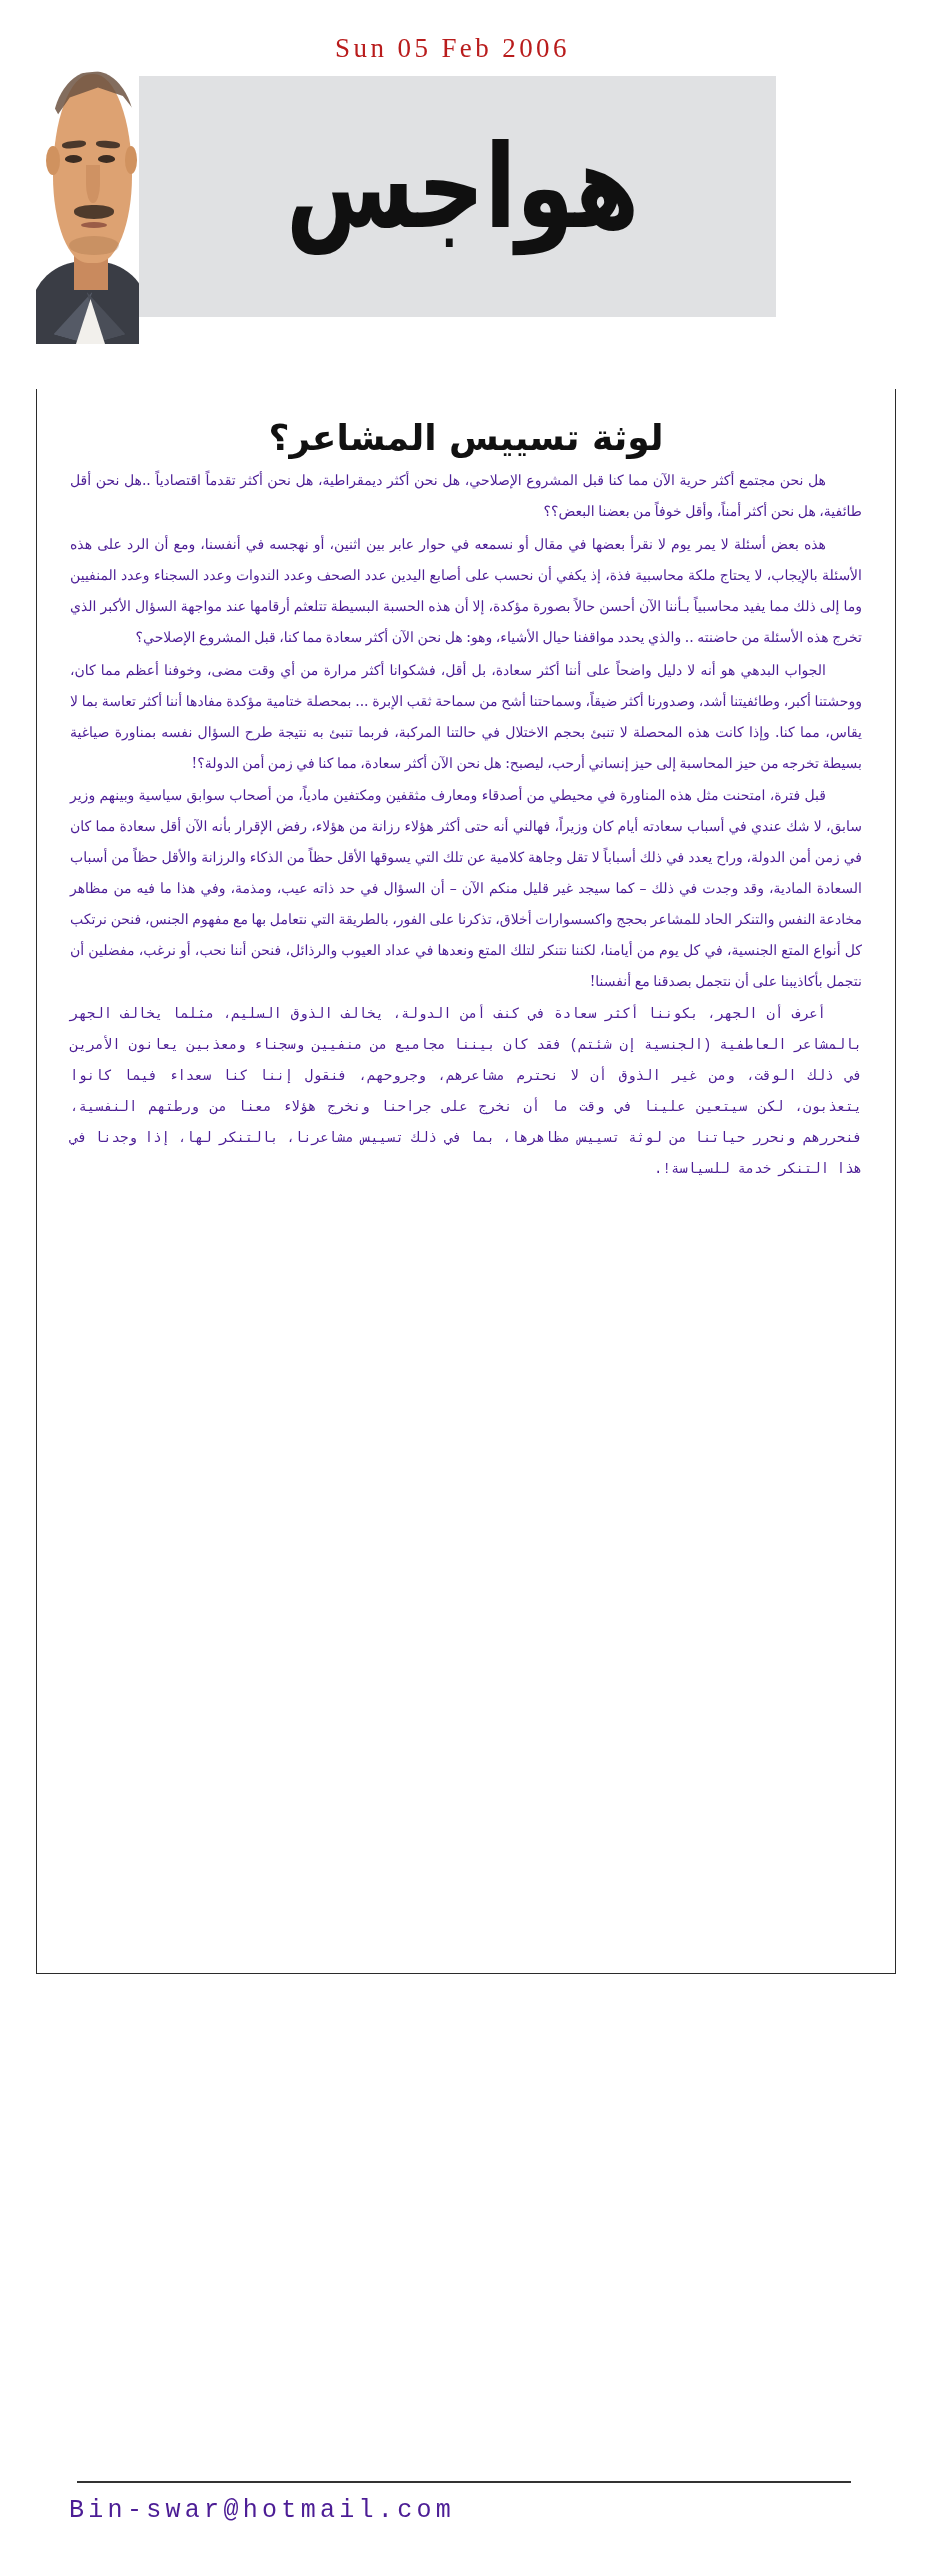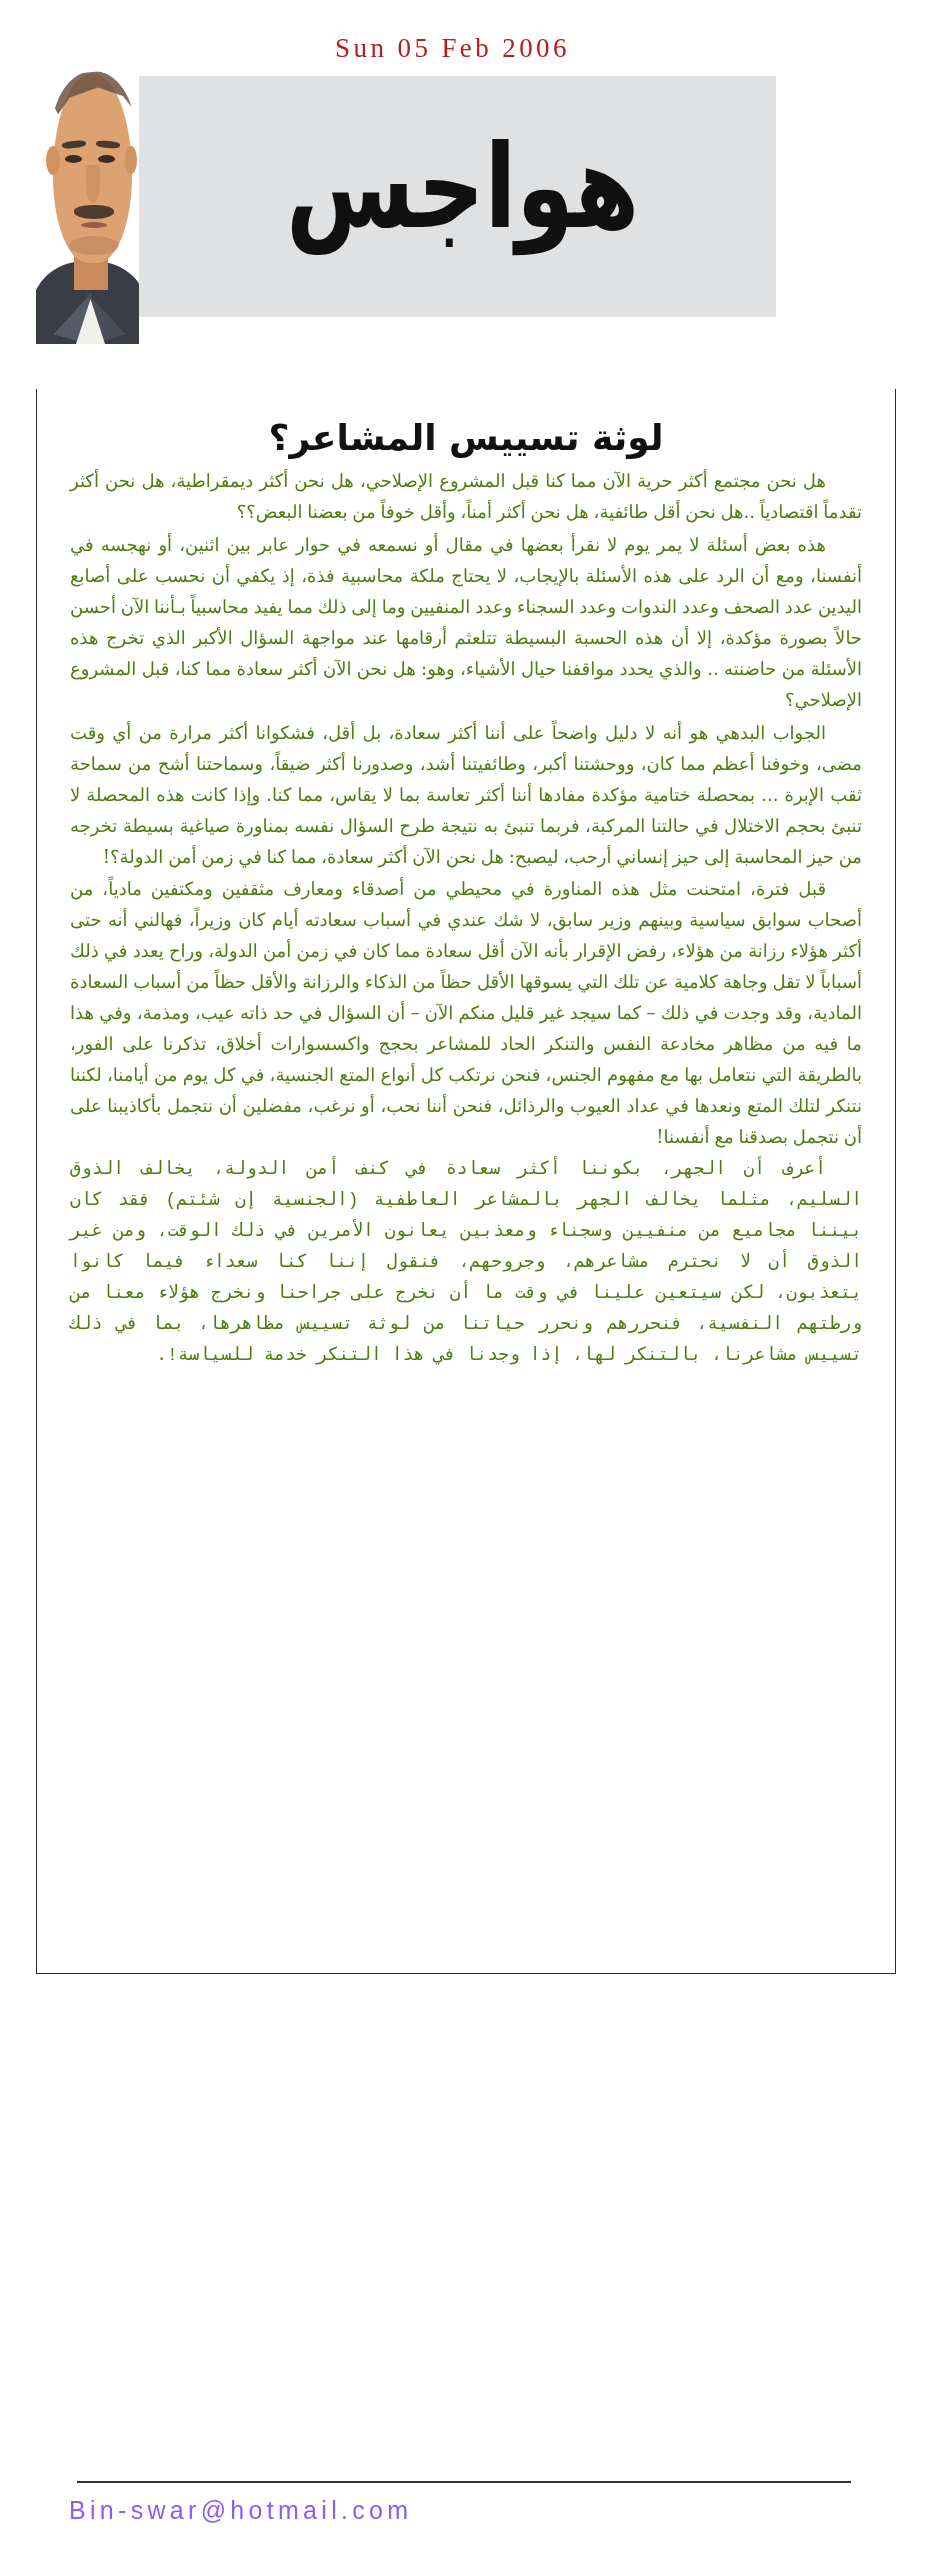--- a/index.html
+++ b/index.html
@@ -284,23 +284,23 @@
     padding: 0 33px 0 33px;
     direction: rtl;
     text-align: justify;
     text-align-last: center;
   }
 
   .body-col p {
     margin: 0 0 1.7px 0;
     text-indent: 36px;
     font-family: "DejaVu Serif", "Liberation Serif", serif;
-    font-size: 18px;
+    font-size: 14px;
     line-height: 31px;
-    color: #4d7c0f;
+    color: #4c1d95;
     text-align: justify;
     text-align-last: right;
     word-spacing: -0.9px;
   }
   .body-col p.lastline-left {
     text-align-last: right;
     font-family: Liberation Mono, monospace;
   }
 
   
@@ -311,24 +311,24 @@
     width: 774px;
     height: 1.7px;
     background: #333333;
   }
   .footer-email {
     position: absolute;
     left: 69px;
     top: 2496px;
     direction: ltr;
     text-align: right;
-    font-family: Liberation Sans, sans-serif;
+    font-family: Liberation Mono, monospace;
     font-size: 25px;
     letter-spacing: 4.3px;
-    color: #8b5cf6;
+    color: #4c1d95;
     white-space: nowrap;
   }
 </style>
 </head>
 <body>
 
 <div id="page">
 
   <div class="masthead">
 

